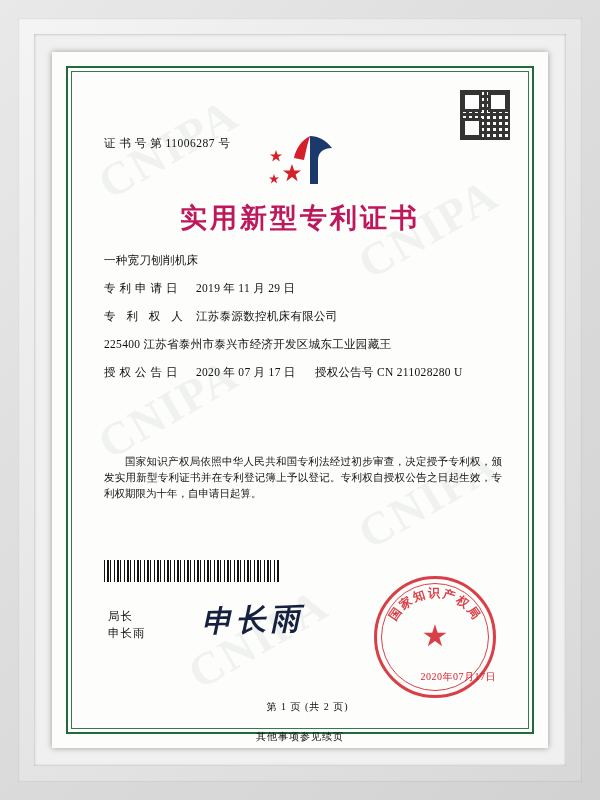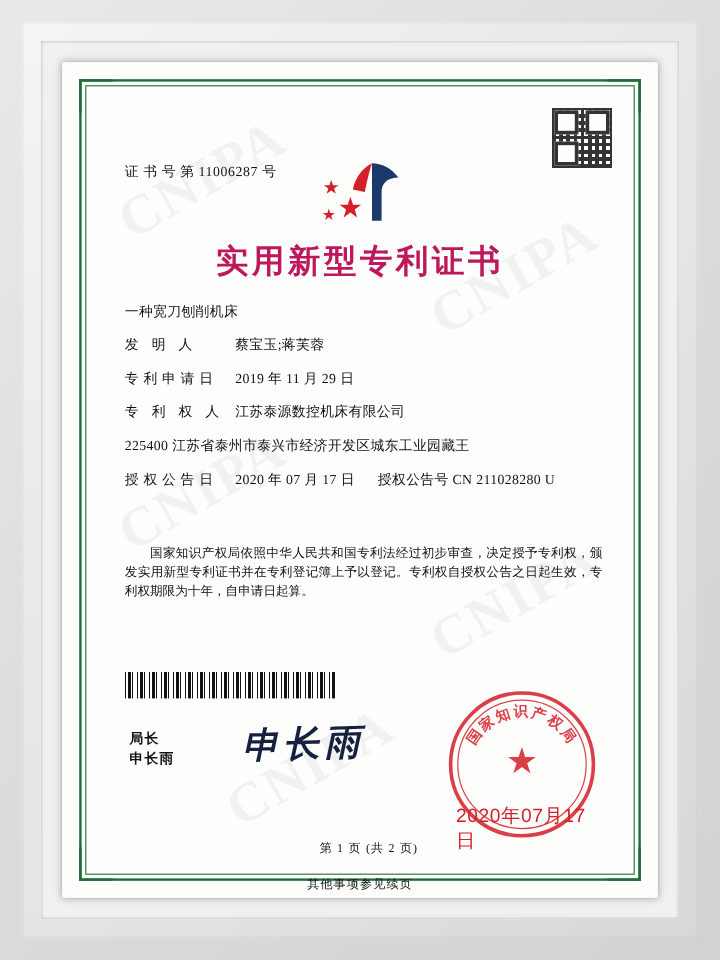--- a/index.html
+++ b/index.html
@@ -196,21 +196,20 @@
 
   
   .sig-label {
     position: absolute;
     left: 56px; top: 556px;
     font-size: 11.5px;
     line-height: 17px;
     color: #111;
     font-family: "Liberation Serif", serif;
     letter-spacing: 1px;
-    font-weight: bold;
   }
   .sig-hand {
     position: absolute;
     left: 150px; top: 548px;
     font-size: 30px;
     color: #15213f;
     font-family: "Liberation Serif", serif;
     font-style: italic;
     font-weight: bold;
     letter-spacing: 4px;
@@ -249,24 +248,24 @@
     font-size: 12px;
     fill: #d4202a;
     font-family: "Liberation Serif", serif;
     font-weight: bold;
     letter-spacing: 2px;
   }
   .seal-date {
     position: absolute;
     right: 52px; top: 618px;
     width: 116px;
-    text-align: left;
-    font-size: 16px;
+    text-align: right;
+    font-size: 10px;
     color: #d4202a;
-    font-family: Liberation Sans, sans-serif;
+    font-family: Liberation Serif, serif;
     letter-spacing: .5px;
   }
 
   
   .page-no {
     position: absolute;
     left: 0; right: 0; top: 648px;
     text-align: center;
     font-size: 10px;
     color: #111;
@@ -324,24 +323,20 @@
     </svg>
 
     <div class="title">实用新型专利证书</div>
 
     <div class="fields">
 
       <div class="row">
         <div class="value">一种宽刀刨削机床</div>
       </div>
 
-      <div class="row">
-        <div class="label">发 明 人</div>
-        <div class="value">蔡宝玉;蒋芙蓉</div>
-      </div>
 
 
       <div class="row">
         <div class="label">专利申请日</div>
         <div class="value">2019 年 11 月 29 日</div>
       </div>
 
       <div class="row">
         <div class="label">专 利 权 人</div>
         <div class="value">江苏泰源数控机床有限公司</div>

